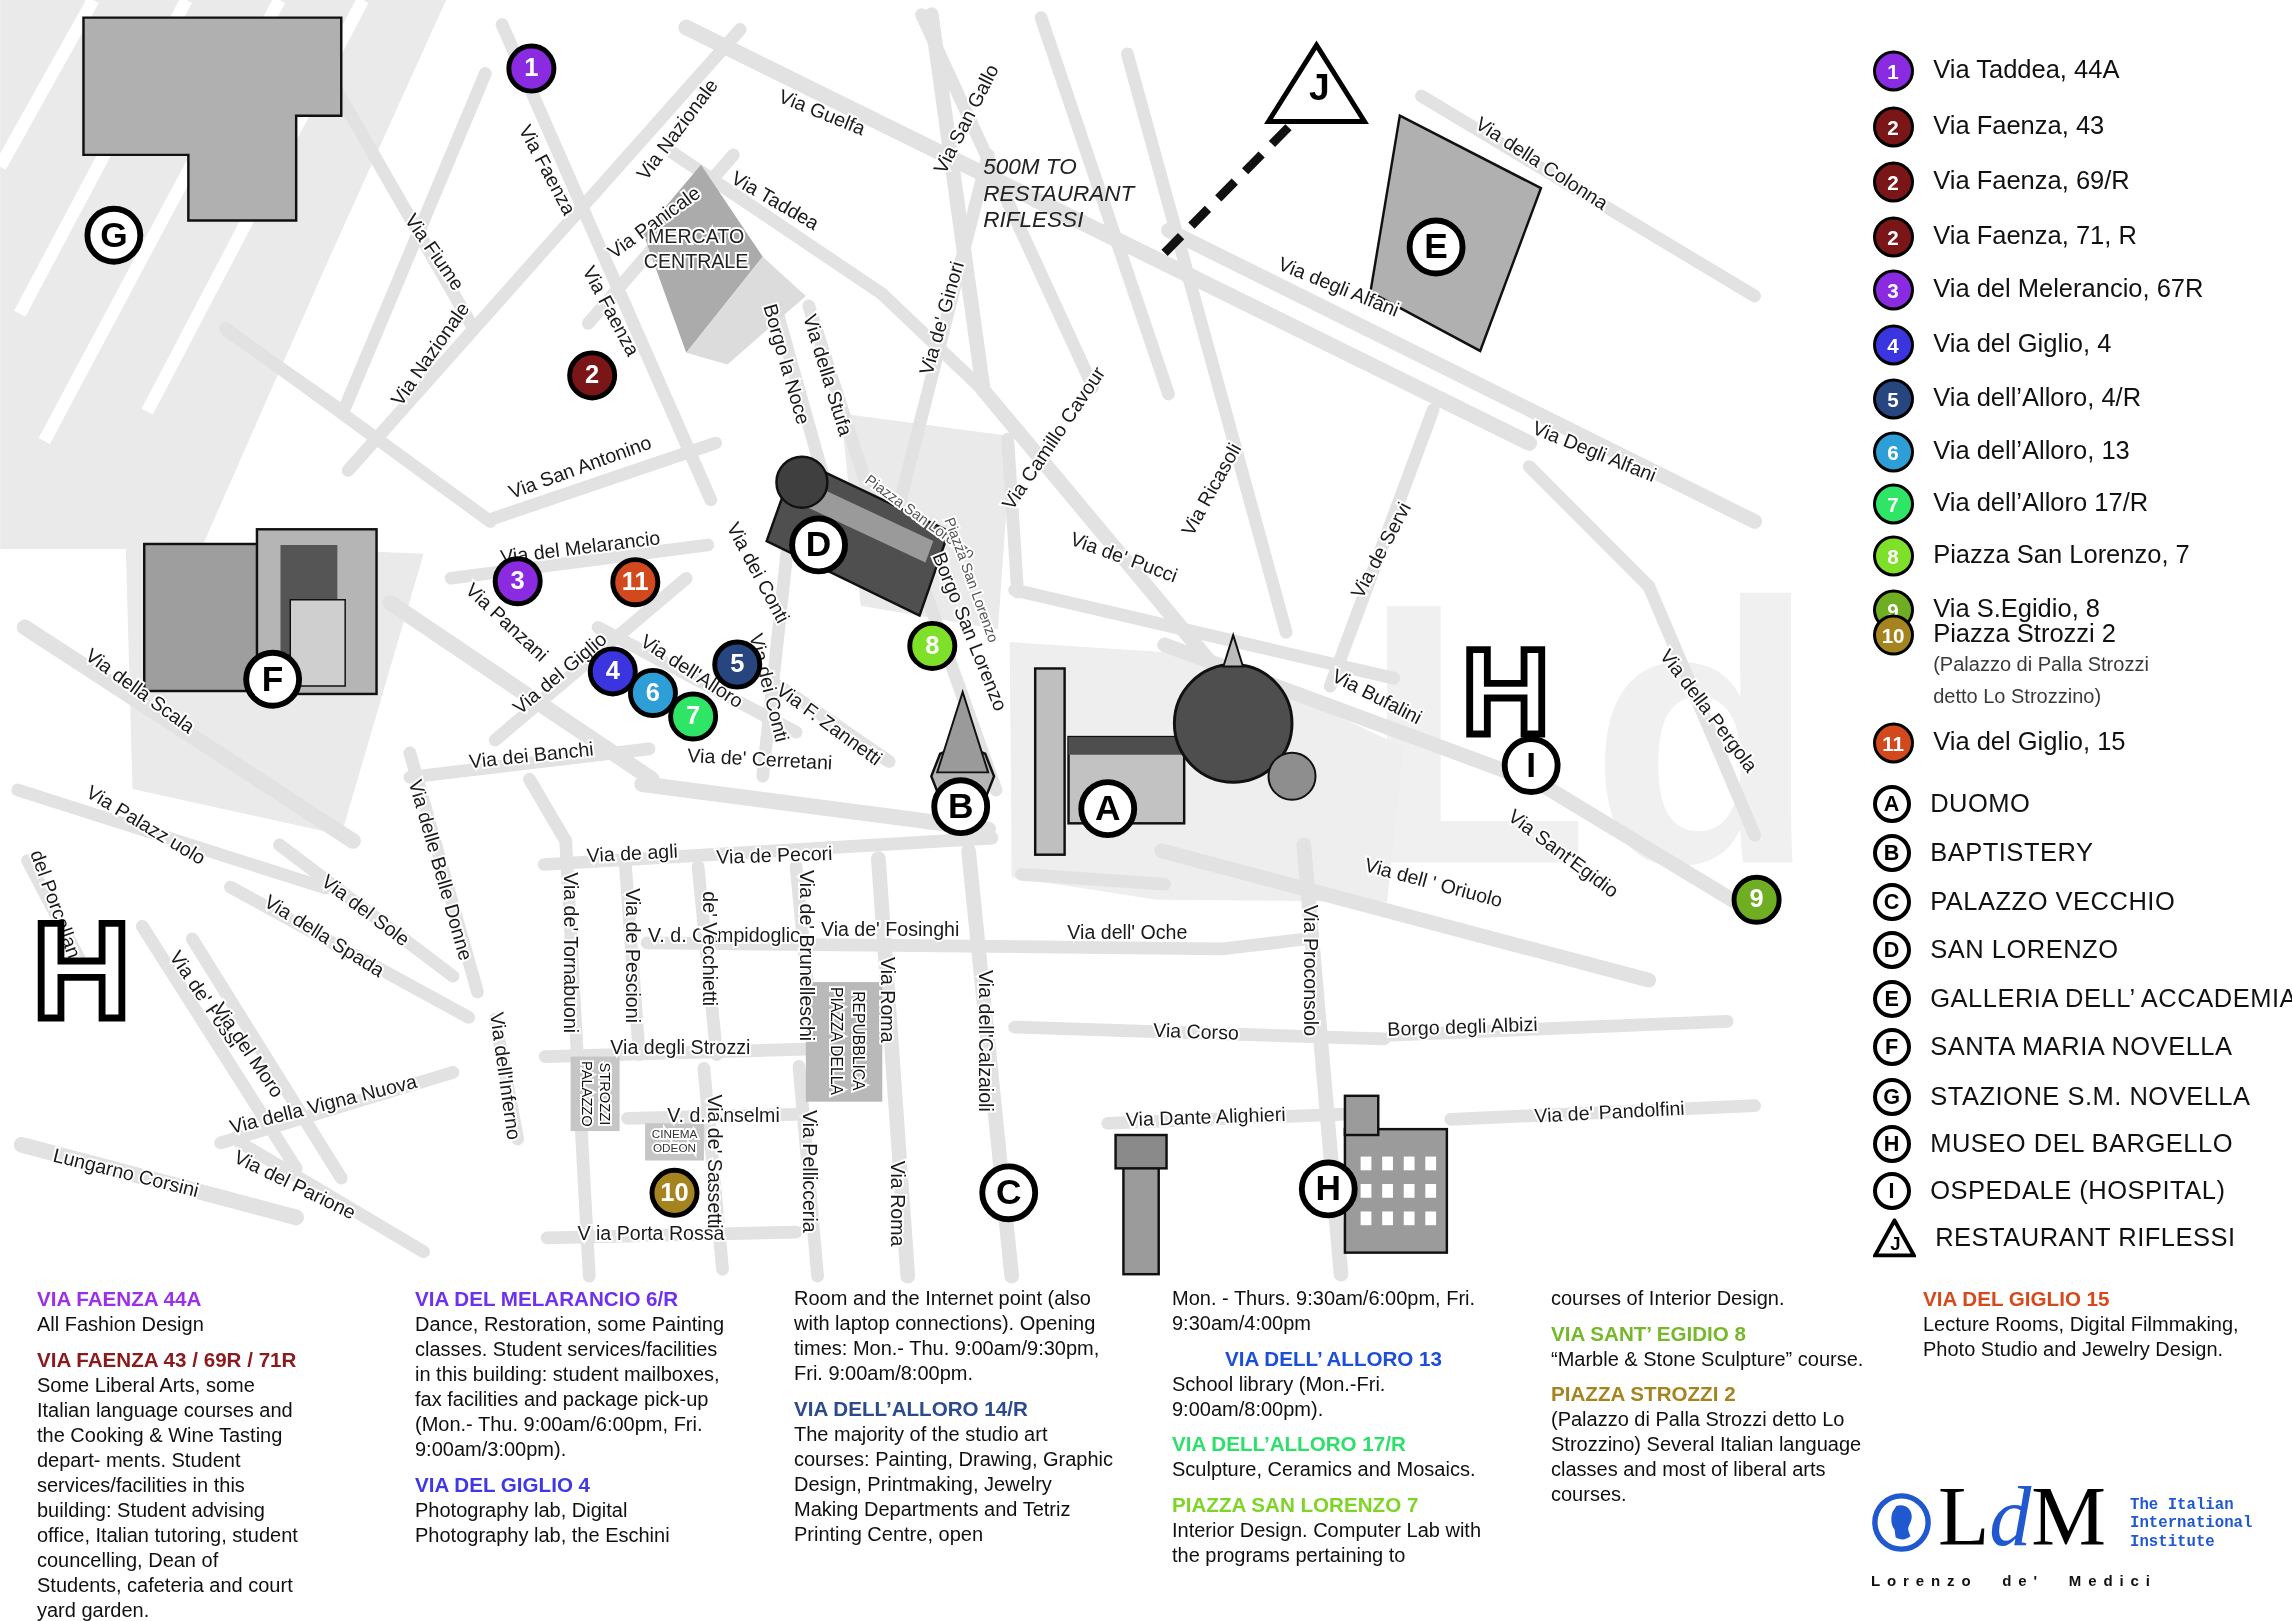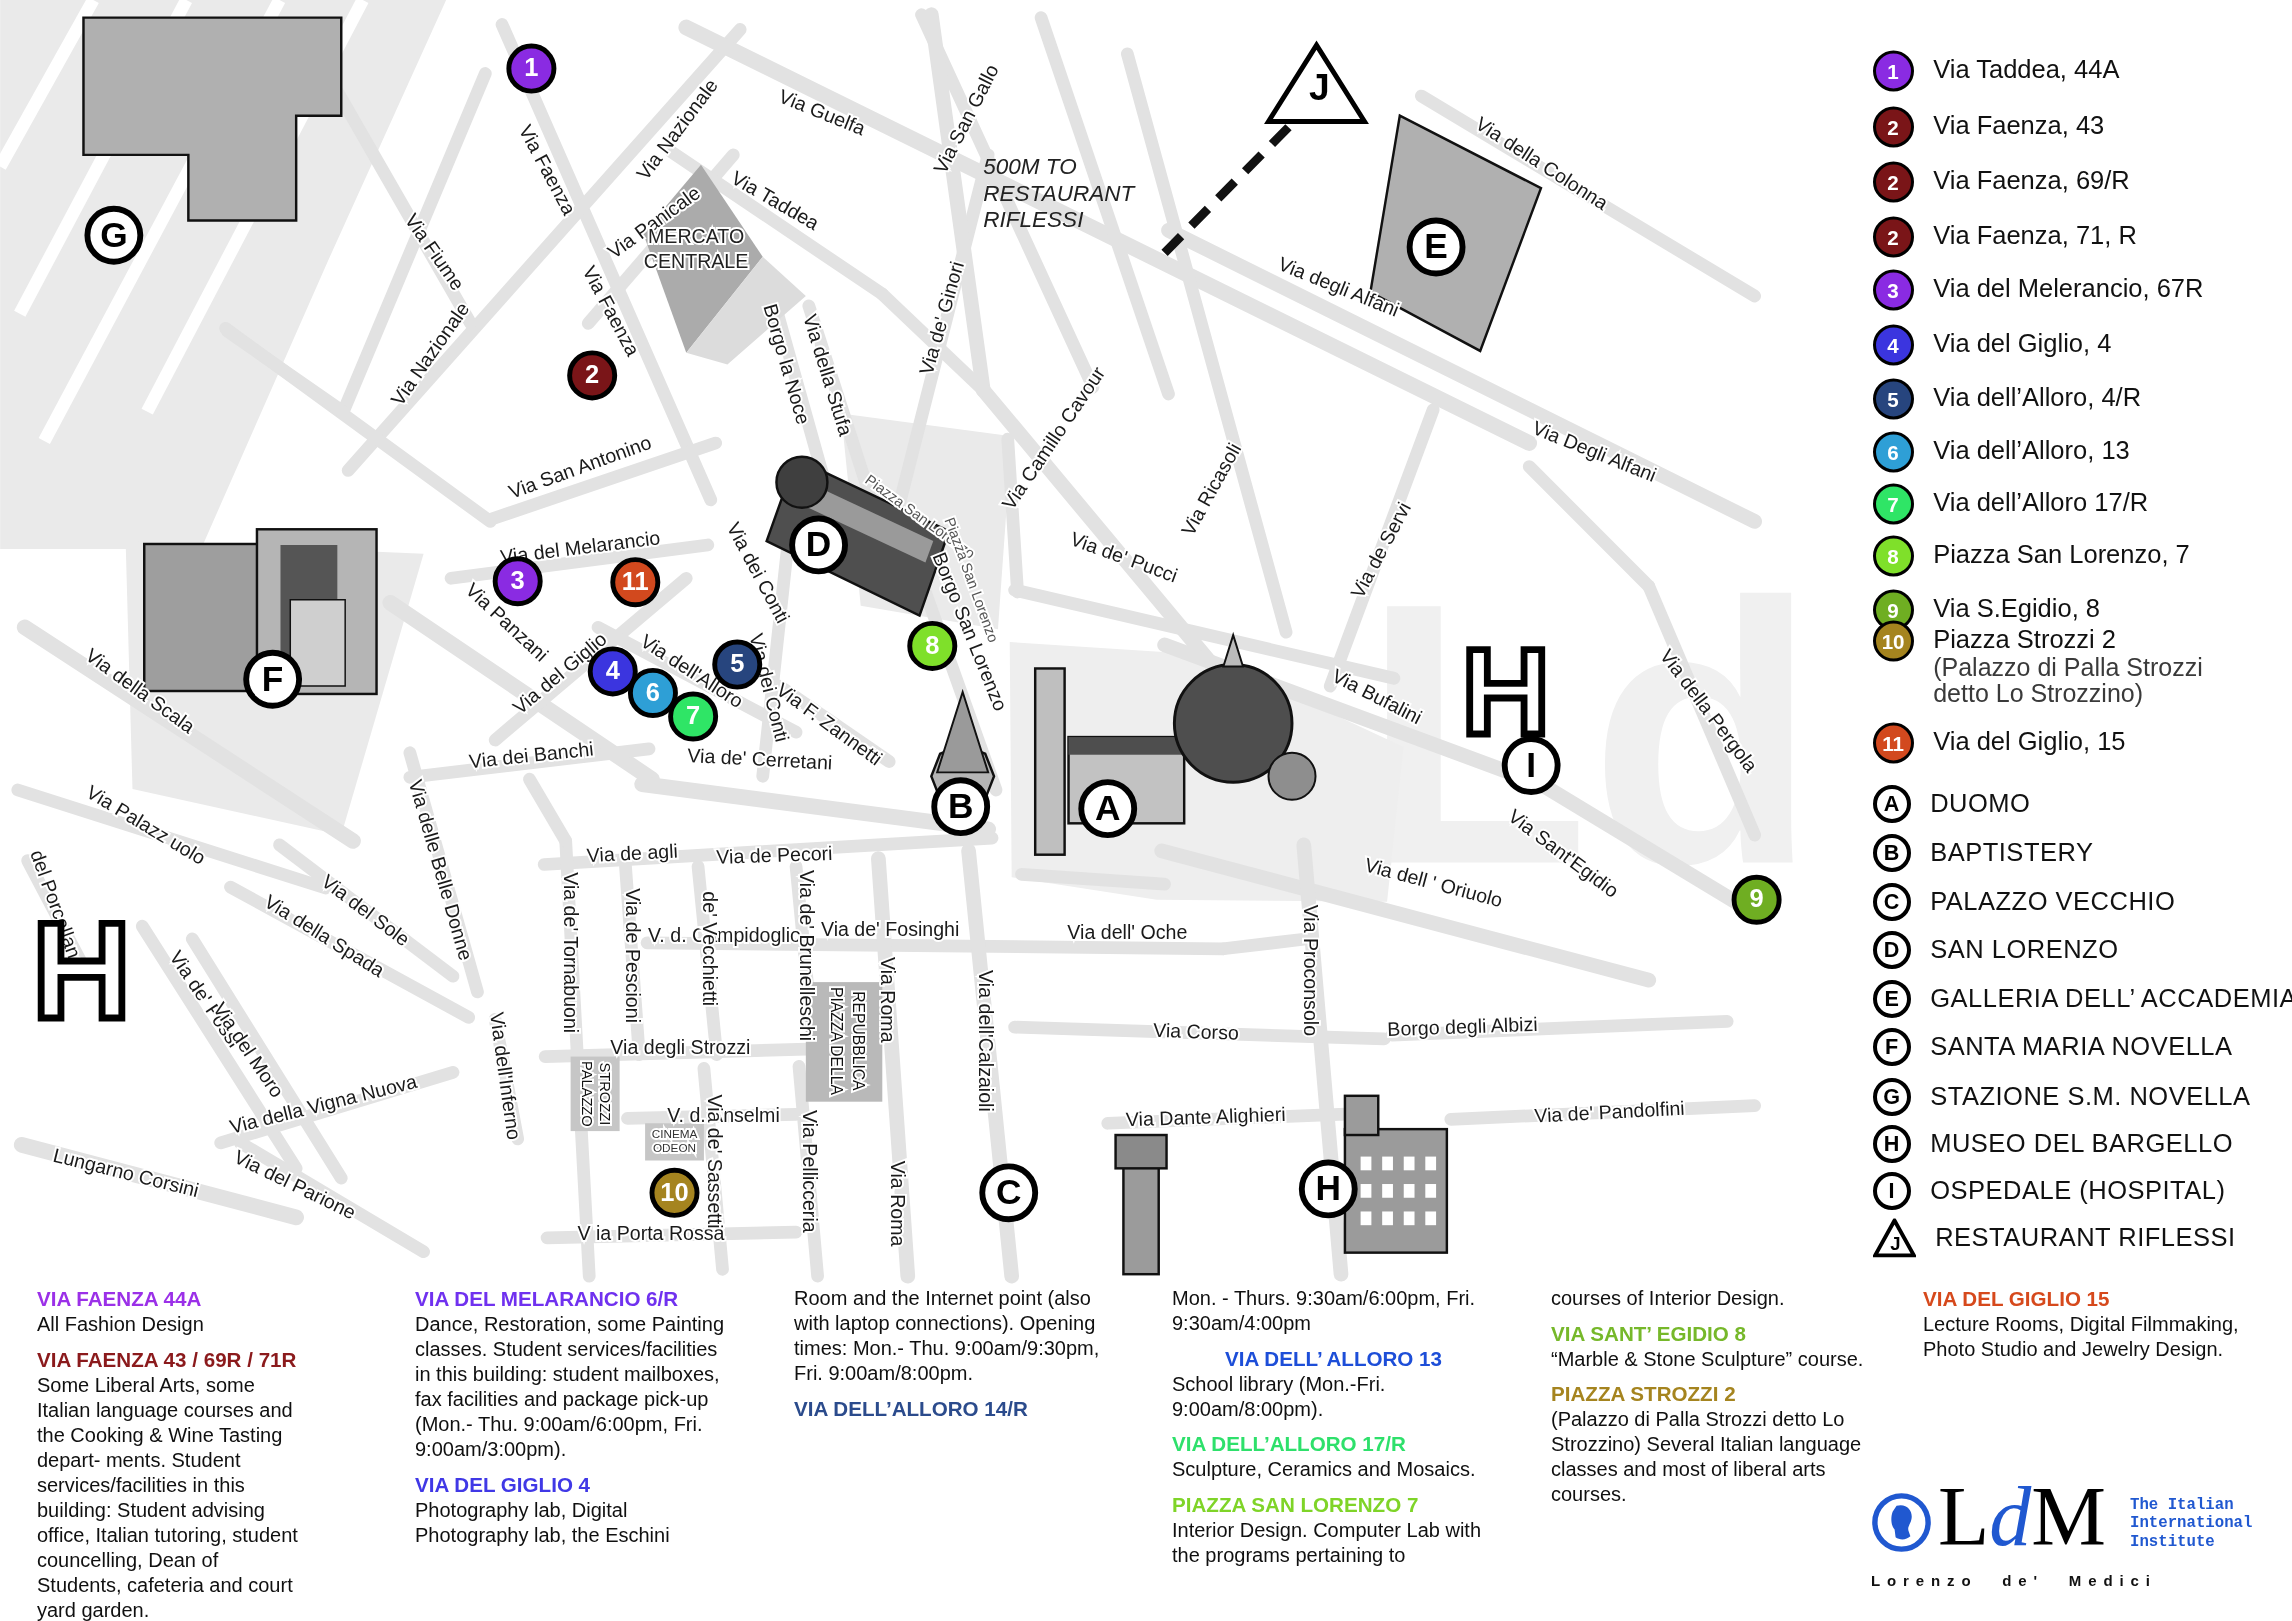--- a/index.html
+++ b/index.html
@@ -7,21 +7,21 @@
         font-family:"Liberation Sans",sans-serif;color:#111;}
   svg text{font-family:"Liberation Sans",sans-serif;}
   
   .legend{position:absolute;left:1855px;top:0;width:437px;height:1274px;}
   .lrow{position:absolute;left:17.6px;display:flex;align-items:flex-start;transform:translateY(-50%);}
   .ncirc{flex:0 0 auto;width:35px;height:35px;border-radius:50%;border:3.9px solid #000;
          color:#fff;font-weight:bold;font-size:20.6px;display:flex;align-items:center;justify-content:center;}
   .lcirc{flex:0 0 auto;width:30px;height:30px;border-radius:50%;border:4.4px solid #000;background:#fff;
          color:#000;font-weight:bold;font-size:21.6px;display:flex;align-items:center;justify-content:center;}
   .llabel{margin-left:19.6px;font-size:25.5px;line-height:29px;padding-top:3.9px;white-space:nowrap;}
-  .llabel .sub{font-size:25px;line-height:26px;color:#3a3a3a;white-space:pre-line;font-weight:normal;}
+  .llabel .sub{font-size:20px;line-height:32px;color:#3a3a3a;white-space:pre-line;font-weight:normal;}
   .lettered .llabel{letter-spacing:0.5px;}
   .tri{flex:0 0 auto;width:43px;height:39px;position:relative;}
   
   .notes{position:absolute;left:0;top:1274px;width:1908px;height:347px;}
   .ncol{position:absolute;top:11.8px;font-size:20px;line-height:25px;}
   .nh{font-weight:bold;font-size:20.6px;margin:9.8px 0 1px 0;}
   .nh:first-child{margin-top:0;}
   .nb{color:#101010;}
   
   .logo{position:absolute;left:1867px;top:1482px;width:421px;height:137px;}
@@ -436,20 +436,21 @@
       </div>
       <div class="ncol" style="left: 415px; width: 312px;">
         <div class="nh" style="color: rgb(112, 49, 239);">VIA DEL MELARANCIO 6/R</div>
         <div class="nb">Dance, Restoration, some Painting classes. Student services/facilities in this building: student mailboxes, fax facilities and package pick-up (Mon.- Thu. 9:00am/6:00pm, Fri. 9:00am/3:00pm).</div>
         <div class="nh" style="color: rgb(64, 56, 230);">VIA DEL GIGLIO 4</div>
         <div class="nb">Photography lab,  Digital Photography lab, the Eschini</div>
       </div>
       <div class="ncol" style="left: 794px; width: 323px;">
         <div class="nb">Room and the Internet point (also with laptop connections). Opening times: Mon.- Thu. 9:00am/9:30pm, Fri. 9:00am/8:00pm.</div>
         <div class="nh" style="color: rgb(43, 75, 140);">VIA DELL’ALLORO 14/R</div>
+        <div class="nb">The majority of the studio art courses: Painting, Drawing, Graphic Design, Printmaking, Jewelry Making Departments and Tetriz Printing Centre, open</div>
       </div>
       <div class="ncol" style="left: 1172px; width: 323px;">
         <div class="nb">Mon. - Thurs. 9:30am/6:00pm, Fri. 9:30am/4:00pm</div>
         <div class="nh" style="color: #1d4ed8; text-align: center;">VIA DELL’ ALLORO 13</div>
         <div class="nb">School library (Mon.-Fri. 9:00am/8:00pm).</div>
         <div class="nh" style="color: rgb(46, 224, 107);">VIA DELL’ALLORO 17/R</div>
         <div class="nb">Sculpture, Ceramics and Mosaics.</div>
         <div class="nh" style="color: rgb(127, 212, 40);">PIAZZA SAN LORENZO 7</div>
         <div class="nb">Interior Design. Computer Lab with the programs pertaining to</div>
       </div>

